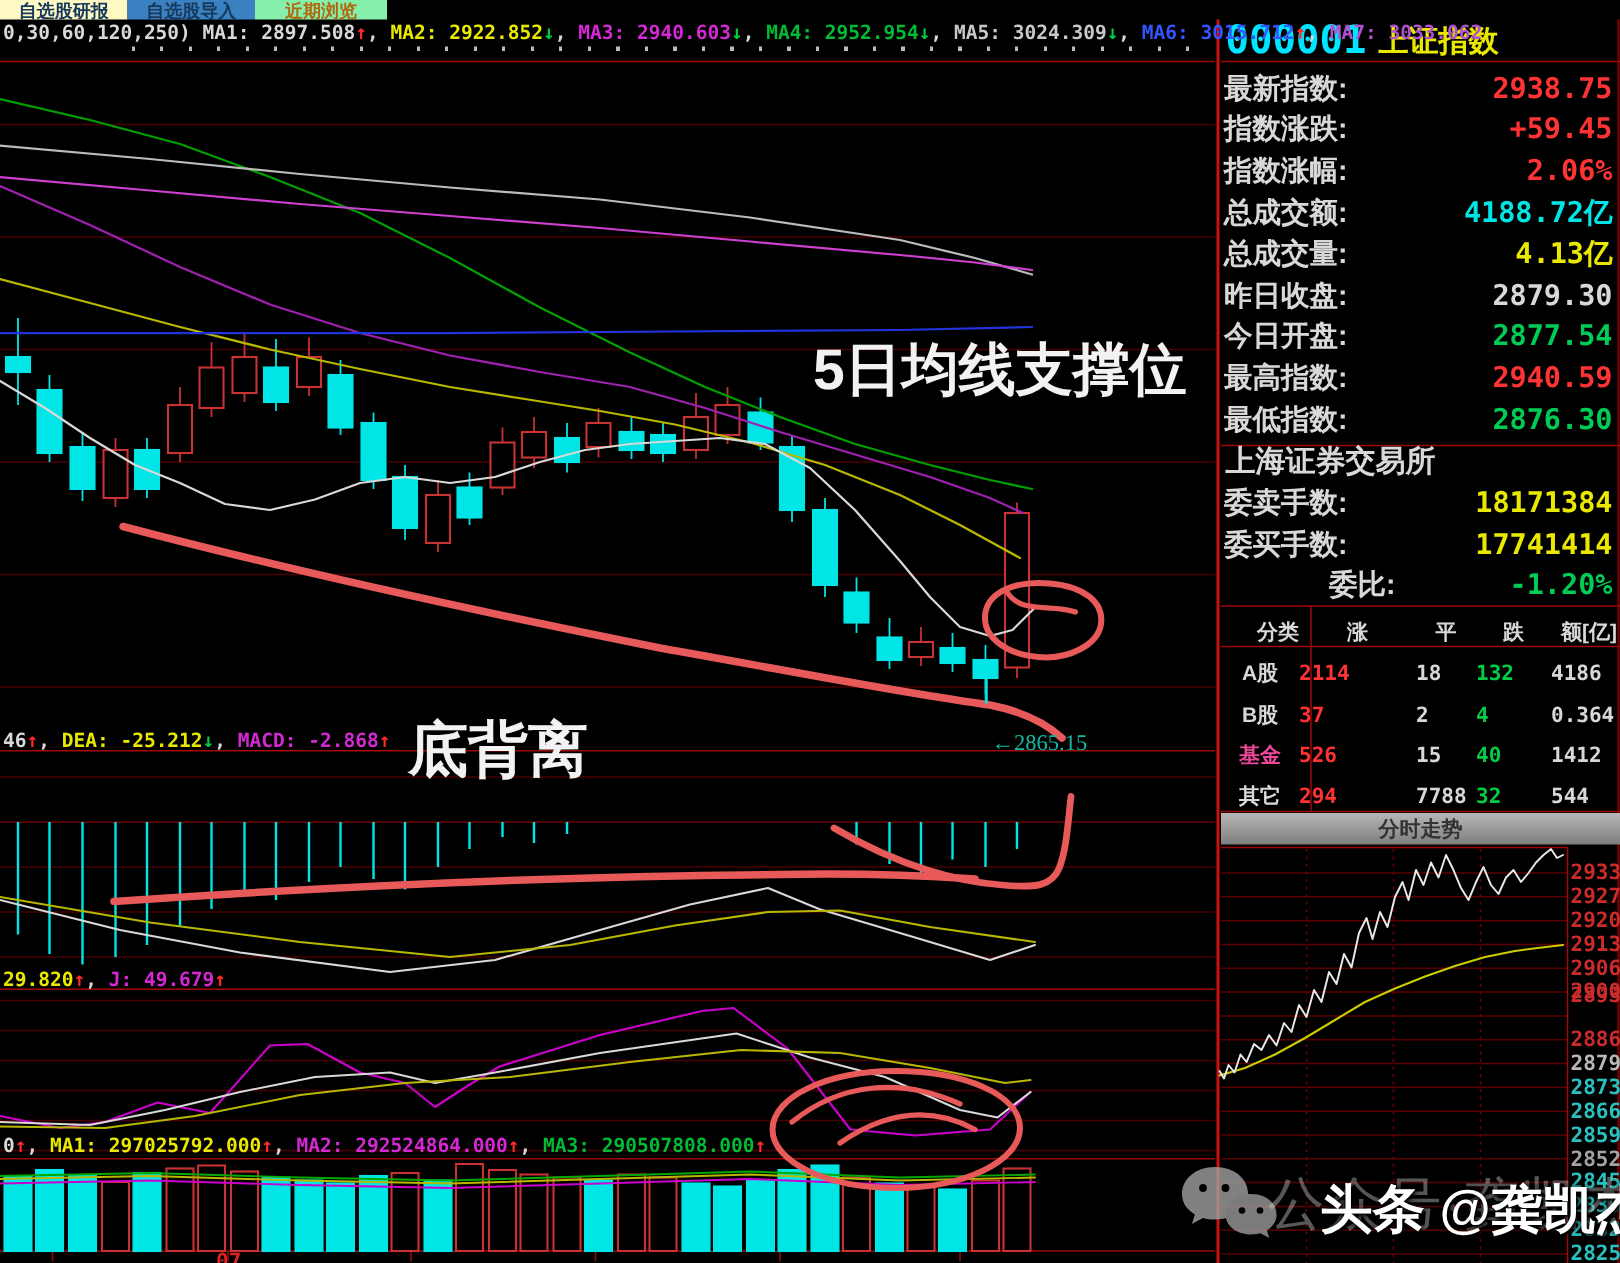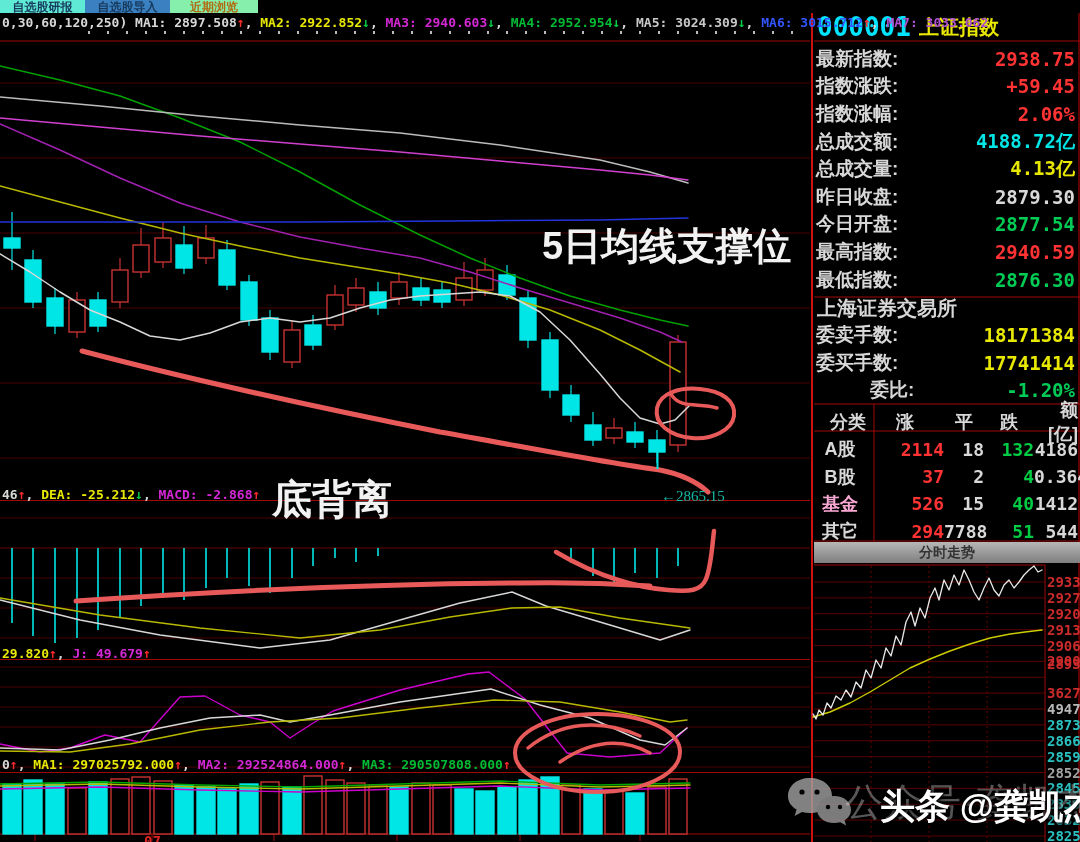--- a/index.html
+++ b/index.html
@@ -13,22 +13,22 @@
   .hdr{position:absolute;font-family:"DejaVu Sans Mono",monospace;font-size:13px;font-weight:700;
     white-space:nowrap;letter-spacing:0;z-index:5;}
   .dots{position:absolute;left:88px;top:31px;width:705px;height:3px;z-index:5;opacity:.85;
     background:repeating-linear-gradient(90deg,#dcdcdc 0 2px,transparent 2px 19px);}
   
   #rpanel{position:absolute;left:814px;top:13px;width:266px;height:829px;z-index:4;}
   .sym{font-family:"DejaVu Sans Mono",monospace;font-weight:700;}
   .qrow{display:flex;justify-content:space-between;align-items:center;height:27.6px;padding:0 5px 0 2px;}
   .qlabel{color:#d8d8d8;font-size:19px;font-weight:700;}
   .qval{font-family:"DejaVu Sans Mono",monospace;font-size:19px;font-weight:700;}
-  .trow{display:flex;height:27.4px;align-items:center;font-weight:700;font-size:18px;}
-  .tc{font-family:"DejaVu Sans Mono",monospace;text-align:right;}
+  .trow{display:flex;height:27.4px;align-items:center;font-weight:700;font-size:14px;}
+  .tc{font-family:"DejaVu Sans Mono",monospace;}
   .tname{width:52px;text-align:center;color:#d8d8d8;font-family:"Liberation Sans",sans-serif;}
   .minibar{position:absolute;left:814px;top:542px;width:266px;height:21px;z-index:4;
     background:linear-gradient(#b7b7b7,#7e7e7e);color:#333;font-size:14px;font-weight:700;
     text-align:center;line-height:21px;}
   .axlbl{position:absolute;font-family:"DejaVu Sans Mono",monospace;font-size:14px;font-weight:700;
     z-index:4;left:1047px;}
   
   .bigtxt{position:absolute;color:#f2f2f2;font-weight:700;z-index:6;white-space:nowrap;
     font-family:"Liberation Sans",sans-serif;}
   .lowlbl{position:absolute;color:#14b8a6;font-size:15px;z-index:6;font-family:Liberation Serif, serif;margin-top:24px;}
@@ -273,21 +273,21 @@
         <path d="M 76,601 C 220,591 380,584 520,583 C 570,582 620,584 650,586" fill="none" stroke="#e85a5a" stroke-width="5" stroke-linecap="round"></path>
         <path d="M 556,552 C 600,578 640,588 668,590 C 690,592 701,591 706,579 C 711,567 712,548 714,531" fill="none" stroke="#e85a5a" stroke-width="4.5" stroke-linecap="round"></path>
         <path d="M 515,753 C 515,731 552,714 597,714 C 643,714 680,730 680,752 C 680,774 643,792 597,792 C 552,792 515,775 515,753" fill="none" stroke="#e85a5a" stroke-width="4" stroke-linecap="round"></path>
         <path d="M 528,748 C 560,722 600,718 640,736" fill="none" stroke="#e85a5a" stroke-width="3.5" stroke-linecap="round"></path>
         <path d="M 560,762 C 592,740 622,738 650,753" fill="none" stroke="#e85a5a" stroke-width="3.5" stroke-linecap="round"></path>
         <line x1="657.5" y1="446" x2="657.5" y2="469" stroke="#00e5e5" stroke-width="2"></line>
       </g>
     </svg>
 
   <div id="tabbar">
-      <div class="tab" style="left: 0px; width: 85px; background: #5eead4; color: rgb(22, 57, 92); z-index: 6;">自选股研报</div>
+      <div class="tab" style="left: 0px; width: 85px; background: #fef9c3; color: rgb(22, 57, 92); z-index: 6;">自选股研报</div>
       <div class="tab" style="left: 85px; width: 85px; background: rgb(59, 128, 192); color: rgb(22, 57, 92); z-index: 6;">自选股导入</div>
       <div class="tab" style="left: 170px; width: 88px; background: #86efac; color: rgb(176, 106, 16); z-index: 6;">近期浏览</div>
     </div>
 
   <div class="hdr" style="left:2px;top:15px;" id="kline-hdr"><span style="color: rgb(216, 216, 216);">0,30,60,120,250) </span><span style="color: rgb(216, 216, 216);">MA1: 2897.508</span><span style="color: rgb(255, 42, 42);">↑</span><span style="color: rgb(216, 216, 216);">, </span><span style="color: rgb(232, 232, 0);">MA2: 2922.852</span><span style="color: rgb(0, 204, 68);">↓</span><span style="color: rgb(216, 216, 216);">, </span><span style="color: rgb(212, 40, 212);">MA3: 2940.603</span><span style="color: rgb(0, 204, 68);">↓</span><span style="color: rgb(216, 216, 216);">, </span><span style="color: rgb(0, 187, 51);">MA4: 2952.954</span><span style="color: rgb(0, 204, 68);">↓</span><span style="color: rgb(216, 216, 216);">, </span><span style="color: rgb(200, 200, 200);">MA5: 3024.309</span><span style="color: rgb(0, 204, 68);">↓</span><span style="color: rgb(216, 216, 216);">, </span><span style="color: rgb(51, 85, 255);">MA6: 3015.712</span><span style="color: rgb(255, 42, 42);">↑</span><span style="color: rgb(216, 216, 216);">, </span><span style="color: rgb(176, 80, 208);">MA7: 3033.062</span></div>
   <div class="dots"></div>
   <div class="hdr" style="left:2px;top:487px;" id="macd-hdr"><span style="color: rgb(216, 216, 216);">46</span><span style="color: rgb(255, 42, 42);">↑</span><span style="color: rgb(216, 216, 216);">, </span><span style="color: rgb(232, 232, 0);">DEA: -25.212</span><span style="color: rgb(0, 204, 68);">↓</span><span style="color: rgb(216, 216, 216);">, </span><span style="color: rgb(212, 40, 212);">MACD: -2.868</span><span style="color: rgb(255, 42, 42);">↑</span></div>
   <div class="hdr" style="left:2px;top:646px;" id="kdj-hdr"><span style="color: rgb(232, 232, 0);">29.820</span><span style="color: rgb(255, 42, 42);">↑</span><span style="color: rgb(216, 216, 216);">, </span><span style="color: rgb(212, 40, 212);">J: 49.679</span><span style="color: rgb(255, 42, 42);">↑</span></div>
   <div class="hdr" style="left:2px;top:757px;" id="vol-hdr"><span style="color: rgb(216, 216, 216);">0</span><span style="color: rgb(255, 42, 42);">↑</span><span style="color: rgb(216, 216, 216);">, </span><span style="color: rgb(232, 232, 0);">MA1: 297025792.000</span><span style="color: rgb(255, 42, 42);">↑</span><span style="color: rgb(216, 216, 216);">, </span><span style="color: rgb(212, 40, 212);">MA2: 292524864.000</span><span style="color: rgb(255, 42, 42);">↑</span><span style="color: rgb(216, 216, 216);">, </span><span style="color: rgb(0, 187, 51);">MA3: 290507808.000</span><span style="color: rgb(255, 42, 42);">↑</span></div>
 
@@ -343,21 +343,21 @@
     <div id="exch-title" class="qlabel" style="font-size:20px;height:28px;line-height:30px;padding-left:3px;">上海证券交易所</div>
     <div id="exch-rows">
         <div class="qrow">
           <span class="qlabel">委卖手数:</span>
           <span class="qval" style="color: rgb(232, 232, 0);">18171384</span>
         </div>
         <div class="qrow">
           <span class="qlabel">委买手数:</span>
           <span class="qval" style="color: rgb(232, 232, 0);">17741414</span>
         </div>
-        <div class="qrow" style="padding-left: 56px;">
+        <div class="qrow" style="padding-left: 72px;">
           <span class="qlabel">委比:</span>
           <span class="qval" style="color: rgb(0, 204, 85);">-1.20%</span>
         </div>
       </div>
     <div id="qtable" style="margin-top:4px;">
         <div class="trow">
           <span class="tc" style="width: 52px; color: rgb(216, 216, 216); font-family: &quot;Liberation Sans&quot;, sans-serif; text-align: right;">分类</span>
           <span class="tc" style="width: 78px; color: rgb(216, 216, 216); font-family: &quot;Liberation Sans&quot;, sans-serif; text-align: center;">涨</span>
           <span class="tc" style="width: 40px; color: rgb(216, 216, 216); font-family: &quot;Liberation Sans&quot;, sans-serif; text-align: center;">平</span>
           <span class="tc" style="width: 50px; color: rgb(216, 216, 216); font-family: &quot;Liberation Sans&quot;, sans-serif; text-align: center;">跌</span>
@@ -371,47 +371,47 @@
           <span class="tc" style="width: 44px; color: rgb(216, 216, 216);">4186</span>
         </div>
         <div class="trow">
           <span class="tc tname" style="width: 52px; color: rgb(216, 216, 216);">B股</span>
           <span class="tc" style="width: 78px; color: rgb(255, 51, 51);">37</span>
           <span class="tc" style="width: 40px; color: rgb(216, 216, 216);">2</span>
           <span class="tc" style="width: 50px; color: rgb(0, 204, 68);">4</span>
           <span class="tc" style="width: 44px; color: rgb(216, 216, 216);">0.364</span>
         </div>
         <div class="trow">
-          <span class="tc tname" style="width: 52px; color: #f9a8d4;">基金</span>
+          <span class="tc tname" style="width: 52px; color: #ec4899;">基金</span>
           <span class="tc" style="width: 78px; color: rgb(255, 51, 51);">526</span>
           <span class="tc" style="width: 40px; color: rgb(216, 216, 216);">15</span>
           <span class="tc" style="width: 50px; color: rgb(0, 204, 68);">40</span>
           <span class="tc" style="width: 44px; color: rgb(216, 216, 216);">1412</span>
         </div>
         <div class="trow">
           <span class="tc tname" style="width: 52px; color: rgb(216, 216, 216);">其它</span>
           <span class="tc" style="width: 78px; color: rgb(255, 51, 51);">294</span>
           <span class="tc" style="width: 40px; color: rgb(216, 216, 216);">7788</span>
-          <span class="tc" style="width: 50px; color: rgb(0, 204, 68);">51</span>
+          <span class="tc" style="width: 50px; color: rgb(0, 204, 68);">32</span>
           <span class="tc" style="width: 44px; color: rgb(216, 216, 216);">544</span>
         </div>
       </div>
   </div>
 
   <div class="minibar">分时走势</div>
   <div id="axis-labels">
       <div class="axlbl" style="color: rgb(204, 43, 43); top: 574px;">2933</div>
       <div class="axlbl" style="color: rgb(204, 43, 43); top: 589.875px;">2927</div>
       <div class="axlbl" style="color: rgb(204, 43, 43); top: 605.75px;">2920</div>
       <div class="axlbl" style="color: rgb(204, 43, 43); top: 621.625px;">2913</div>
       <div class="axlbl" style="color: rgb(204, 43, 43); top: 637.5px;">2906</div>
       <div class="axlbl" style="color: rgb(204, 43, 43); top: 653.375px;">2900</div>
       <div class="axlbl" style="color: rgb(204, 43, 43); top: 656px;">2893</div>
-      <div class="axlbl" style="color: rgb(204, 43, 43); top: 685.125px;">3627</div>
-      <div class="axlbl" style="color: rgb(184, 184, 184); top: 701px;">4947</div>
+      <div class="axlbl" style="color: rgb(204, 43, 43); top: 685.125px;">2886</div>
+      <div class="axlbl" style="color: rgb(184, 184, 184); top: 701px;">2879</div>
       <div class="axlbl" style="color: rgb(43, 192, 192); top: 716.875px;">2873</div>
       <div class="axlbl" style="color: rgb(43, 192, 192); top: 732.75px;">2866</div>
       <div class="axlbl" style="color: rgb(43, 192, 192); top: 748.625px;">2859</div>
       <div class="axlbl" style="color: #a3a3a3; top: 764.5px;">2852</div>
       <div class="axlbl" style="color: rgb(43, 192, 192); top: 780.375px;">2845</div>
       <div class="axlbl" style="color: rgb(43, 192, 192); top: 796.25px;">2839</div>
       <div class="axlbl" style="color: rgb(43, 192, 192); top: 812.125px;">2832</div>
       <div class="axlbl" style="color: rgb(43, 192, 192); top: 828px;">2825</div>
     </div>
 

